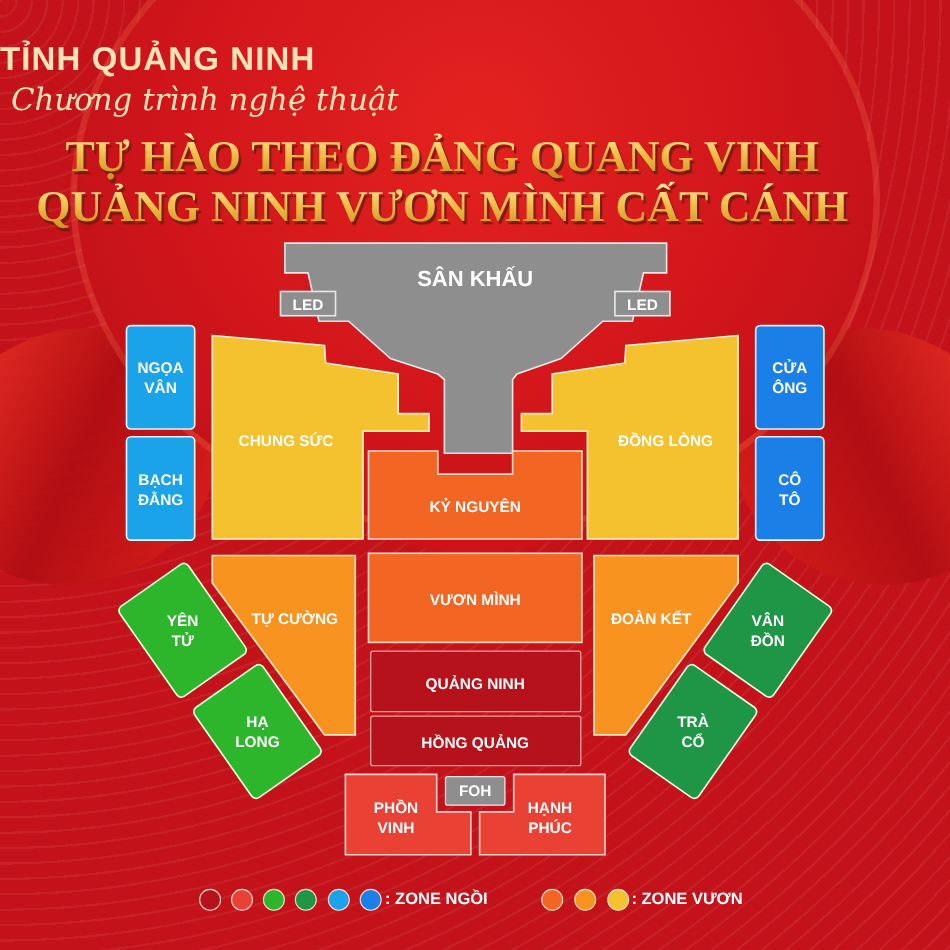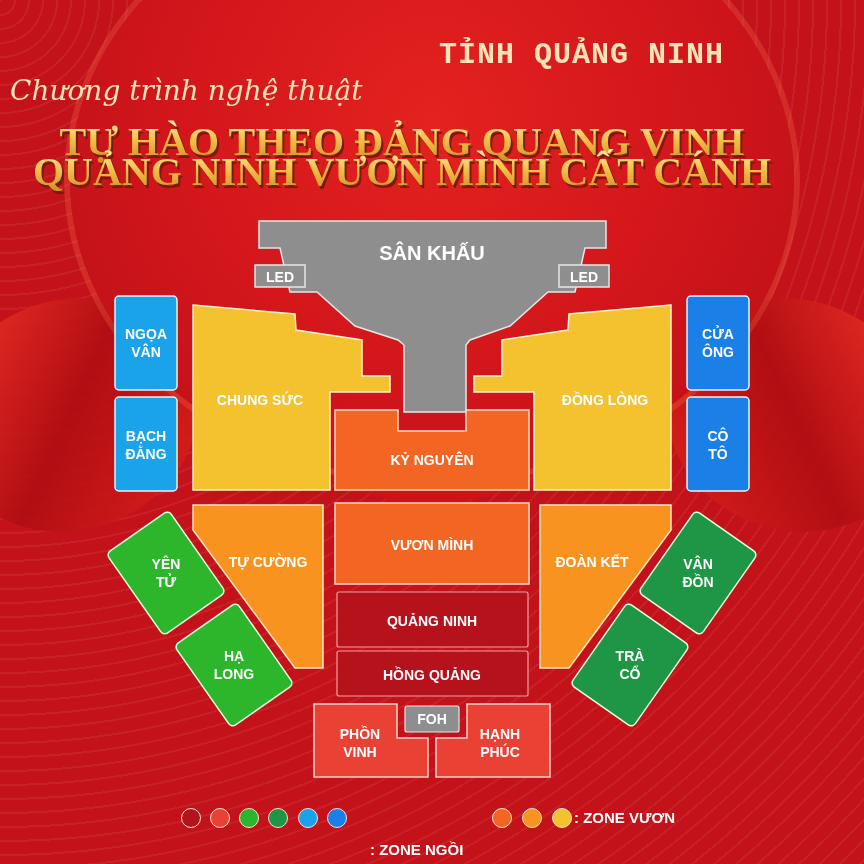--- a/index.html
+++ b/index.html
@@ -10,27 +10,27 @@
       repeating-radial-gradient(circle at 0 0, rgba(255,255,255,0.06) 0 2px, transparent 2px 14px),
       #c4121a;}
   .disc{position:absolute;left:70px;top:-120px;width:724px;height:600px;border-radius:50%;
     background:radial-gradient(ellipse at 50% 40%, #e4221f 0%, #d0151b 55%, #b40f17 100%);
     box-shadow:0 0 0 6px rgba(255,120,80,0.25);}
   .ribbon-l{position:absolute;left:-60px;top:300px;width:260px;height:230px;border-radius:50%;
     background:linear-gradient(135deg,#ff3b2a 0%,#b00d12 50%,#e2231d 100%);transform:rotate(-20deg);opacity:.9;}
   .ribbon-r{position:absolute;right:-60px;top:300px;width:260px;height:230px;border-radius:50%;
     background:linear-gradient(225deg,#ff3b2a 0%,#b00d12 50%,#e2231d 100%);transform:rotate(20deg);opacity:.9;}
   .header{position:absolute;left:0;top:0;width:864px;text-align:center;}
-  .h-prov{position:absolute;top:38px;width:724px;text-align:right;font-weight:bold;font-size:30px;color:#fbe3b8;letter-spacing:1px;font-family:Liberation Mono, monospace;}
+  .h-prov{position:absolute;top:38px;width:724px;text-align:left;font-weight:bold;font-size:30px;color:#fbe3b8;letter-spacing:1px;}
   .h-sub{position:absolute;top:74px;width:864px;text-align:left;font-family:"DejaVu Serif","Liberation Serif",serif;font-style:italic;font-size:28px;color:#fbe3b8;padding-left:10px;}
   .h-title{position:absolute;width:804px;text-align:center;font-family:"Liberation Serif","DejaVu Serif",serif;font-weight:bold;font-size:40px;
     color:#f6c24a;background:linear-gradient(180deg,#fff1b0 0%,#f4c04a 45%,#c98a1c 100%);-webkit-background-clip:text;background-clip:text;-webkit-text-fill-color:transparent;
     filter:drop-shadow(2px 3px 0 #7a1a06);}
   .t1{top:118px;}
-  .t2{top:148px;}
+  .t2{top:164px;}
   svg.map{position:absolute;left:0;top:0;}
   .lbl{fill:#ffffff;font-family:"Liberation Sans","DejaVu Sans",sans-serif;font-weight:bold;font-size:14px;text-anchor:middle;}
   .lbl-big{font-size:20px;}
   .legend{position:absolute;top:806px;left:0;width:864px;height:24px;}
   .dot{position:absolute;width:20px;height:20px;border-radius:50%;border:1.5px solid #ffe0d0;box-sizing:border-box;top:2px;}
   .leg-text{position:absolute;top:3px;color:#fff;font-weight:bold;font-size:15px;white-space:nowrap;}
 </style>
 </head>
 <body>
 
@@ -164,20 +164,20 @@
     </g>
   </svg>
 
   <div class="legend">
     <div class="dot" style="left:181px;background:#b5121b;"></div>
     <div class="dot" style="left:210px;background:#e94235;"></div>
     <div class="dot" style="left:239px;background:#2db52c;"></div>
     <div class="dot" style="left:268px;background:#1e9645;"></div>
     <div class="dot" style="left:298px;background:#1ba3ea;"></div>
     <div class="dot" style="left:327px;background:#1a7fe6;"></div>
-    <div class="leg-text" style="left:370px;margin-top:32px;">: ZONE NGỒI</div>
+    <div class="leg-text" style="left:350px;">: ZONE NGỒI</div>
 
     <div class="dot" style="left:492px;background:#f26522;"></div>
     <div class="dot" style="left:522px;background:#f7931e;"></div>
     <div class="dot" style="left:552px;background:#f4c12f;"></div>
     <div class="leg-text" style="left:574px;">: ZONE VƯƠN</div>
   </div>
 </div>
 
 </body></html>

